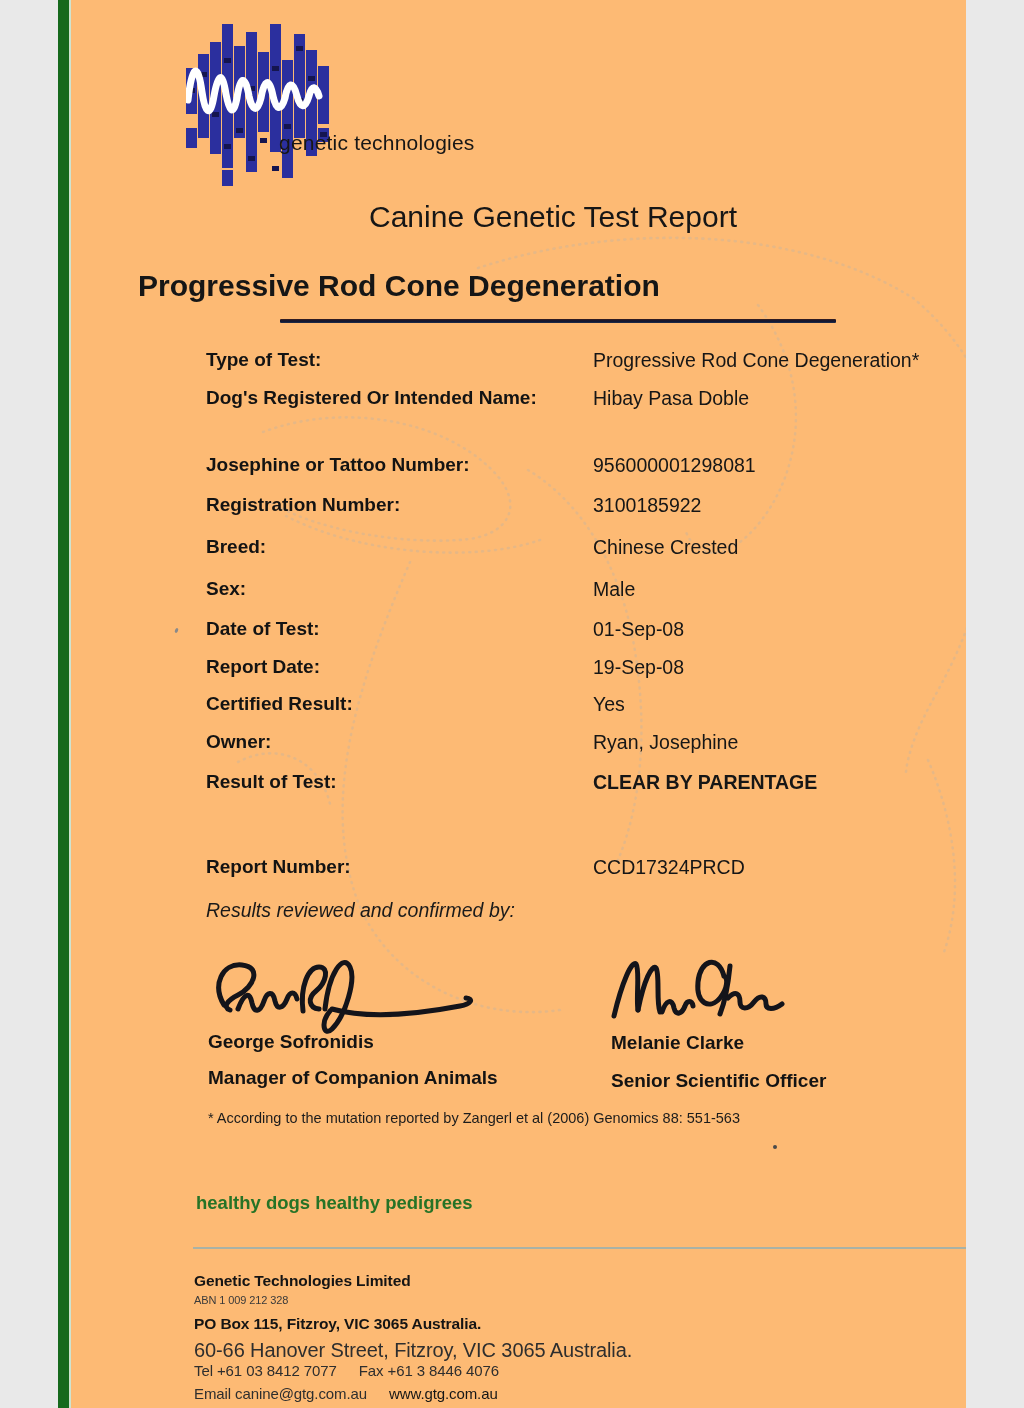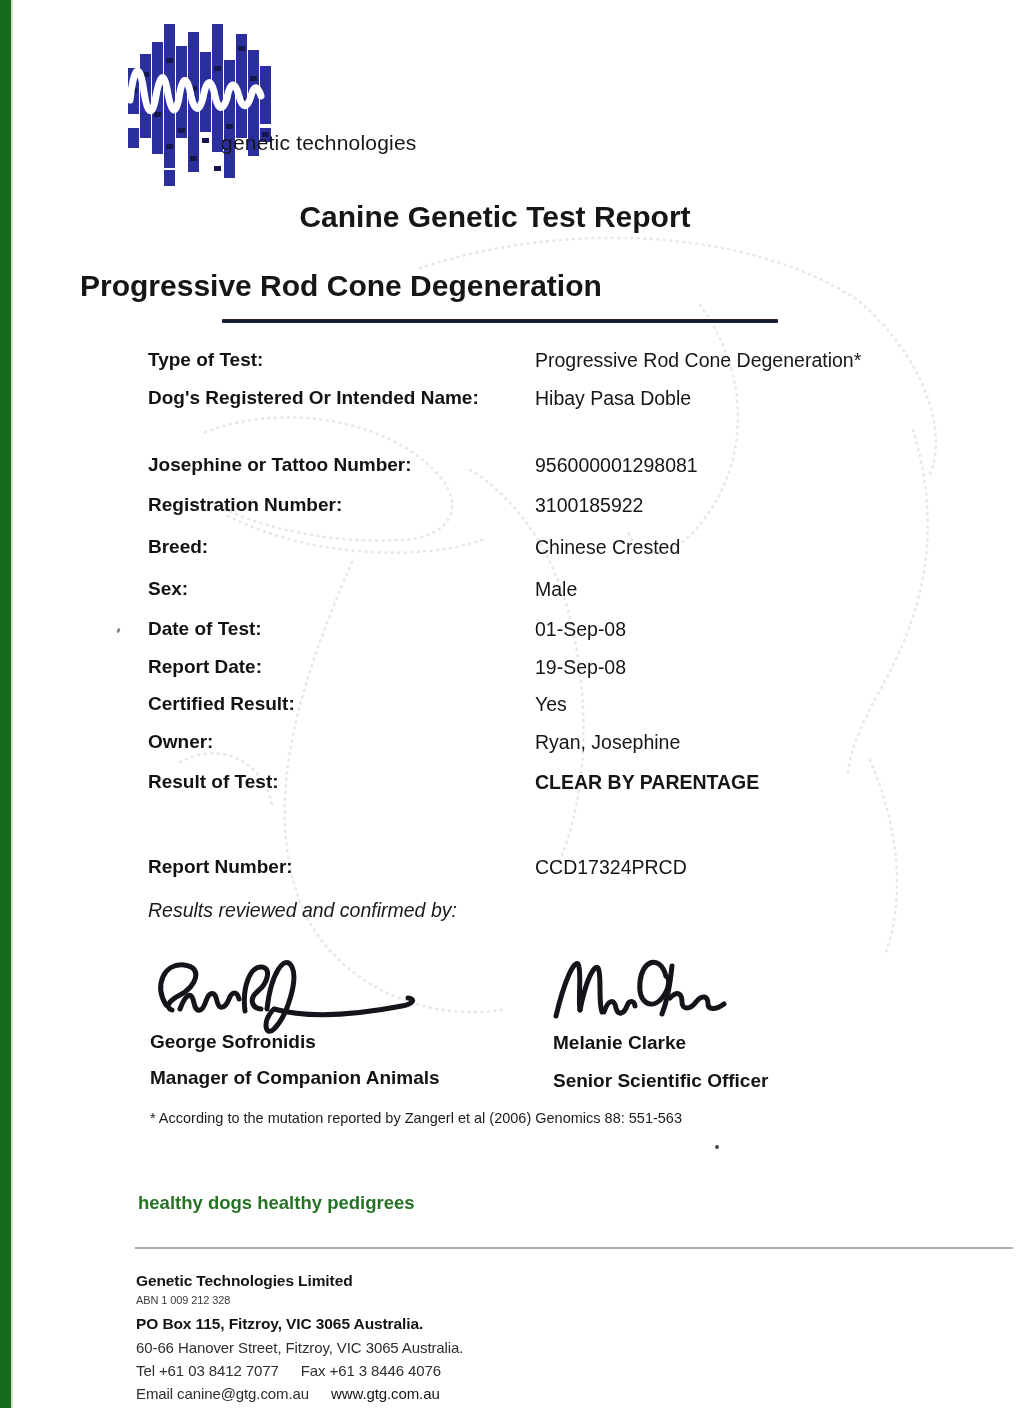--- a/index.html
+++ b/index.html
@@ -1,20 +1,20 @@
 <!DOCTYPE html>
 <html><head>
 <meta charset="utf-8">
 <style>
   html,body{margin:0;padding:0;background:#e9e9e9;}
   .page{
     position:relative;
-    width:1024px;height:1408px;
+    width:908px;height:1408px;
     margin:0 auto;
-    background:#ffffff;
+    background:#fdba74;
     overflow:hidden;
     font-family:"Liberation Sans", sans-serif;
     color:#111;
   }
   
   .green-bar{position:absolute;left:0;top:0;width:11px;height:1408px;background:#16691c;}
   .green-bar:after{content:"";position:absolute;right:-2px;top:0;width:2px;height:100%;background:#cfe3cf;}
 
   
   .watermark{position:absolute;left:0;top:0;pointer-events:none;}
@@ -22,21 +22,21 @@
   
   .logo-svg{position:absolute;left:128px;top:16px;}
   .logo-text{
     position:absolute;left:221px;top:131px;
     font-size:21px;letter-spacing:.2px;color:#161616;
     font-family:"Liberation Sans", sans-serif;
   }
 
   .title{
     position:absolute;left:80px;top:200px;width:830px;margin:0;
-    text-align:center;font-size:30px;font-weight:bold;color:#161616;
+    text-align:center;font-size:30px;font-weight:normal;color:#161616;
   }
   .subtitle{
     position:absolute;left:80px;top:269px;width:830px;margin:0;
     text-align:left;font-size:30px;font-weight:bold;color:#161616;
   }
   .rule{
     position:absolute;left:222px;top:319px;width:556px;height:4px;
     background:linear-gradient(180deg,#3a1f1f 0%,#0e1430 55%,#23304d 100%);
     border-radius:1px;
   }
@@ -69,21 +69,21 @@
   .speck1{position:absolute;left:715px;top:1145px;width:4px;height:4px;background:#4a4a4a;border-radius:50%;}
   .speck2{position:absolute;left:117px;top:628px;width:3px;height:5px;background:#8a8a8a;border-radius:50%;transform:rotate(25deg);}
 
   .motto{position:absolute;left:138px;top:1192px;font-size:18.5px;font-weight:bold;}
   .footer-rule{position:absolute;left:135px;top:1247px;width:878px;height:2px;background:#a9b2a6;}
 
   .ft{position:absolute;left:136px;white-space:nowrap;letter-spacing:-.1px;color:#222;}
   .ft-company{top:1272px;font-size:15.5px;font-weight:bold;color:#141414;}
   .ft-abn{top:1294px;font-size:11px;color:#3a3a3a;}
   .ft-po{top:1315px;font-size:15.5px;font-weight:bold;color:#141414;}
-  .ft-street{top:1339px;font-size:15px;color:#2e2e2e;}
+  .ft-street{top:1339px;font-size:20px;color:#2e2e2e;}
   .ft-tel{top:1362px;font-size:15px;color:#2e2e2e;}
   .ft-email{top:1385px;font-size:15px;color:#2e2e2e;}
   .gap{display:inline-block;width:22px;}
   .ft-web{font-weight:normal;color:#161616;}
 </style>
 </head>
 <body>
 
 <div class="page">
 

